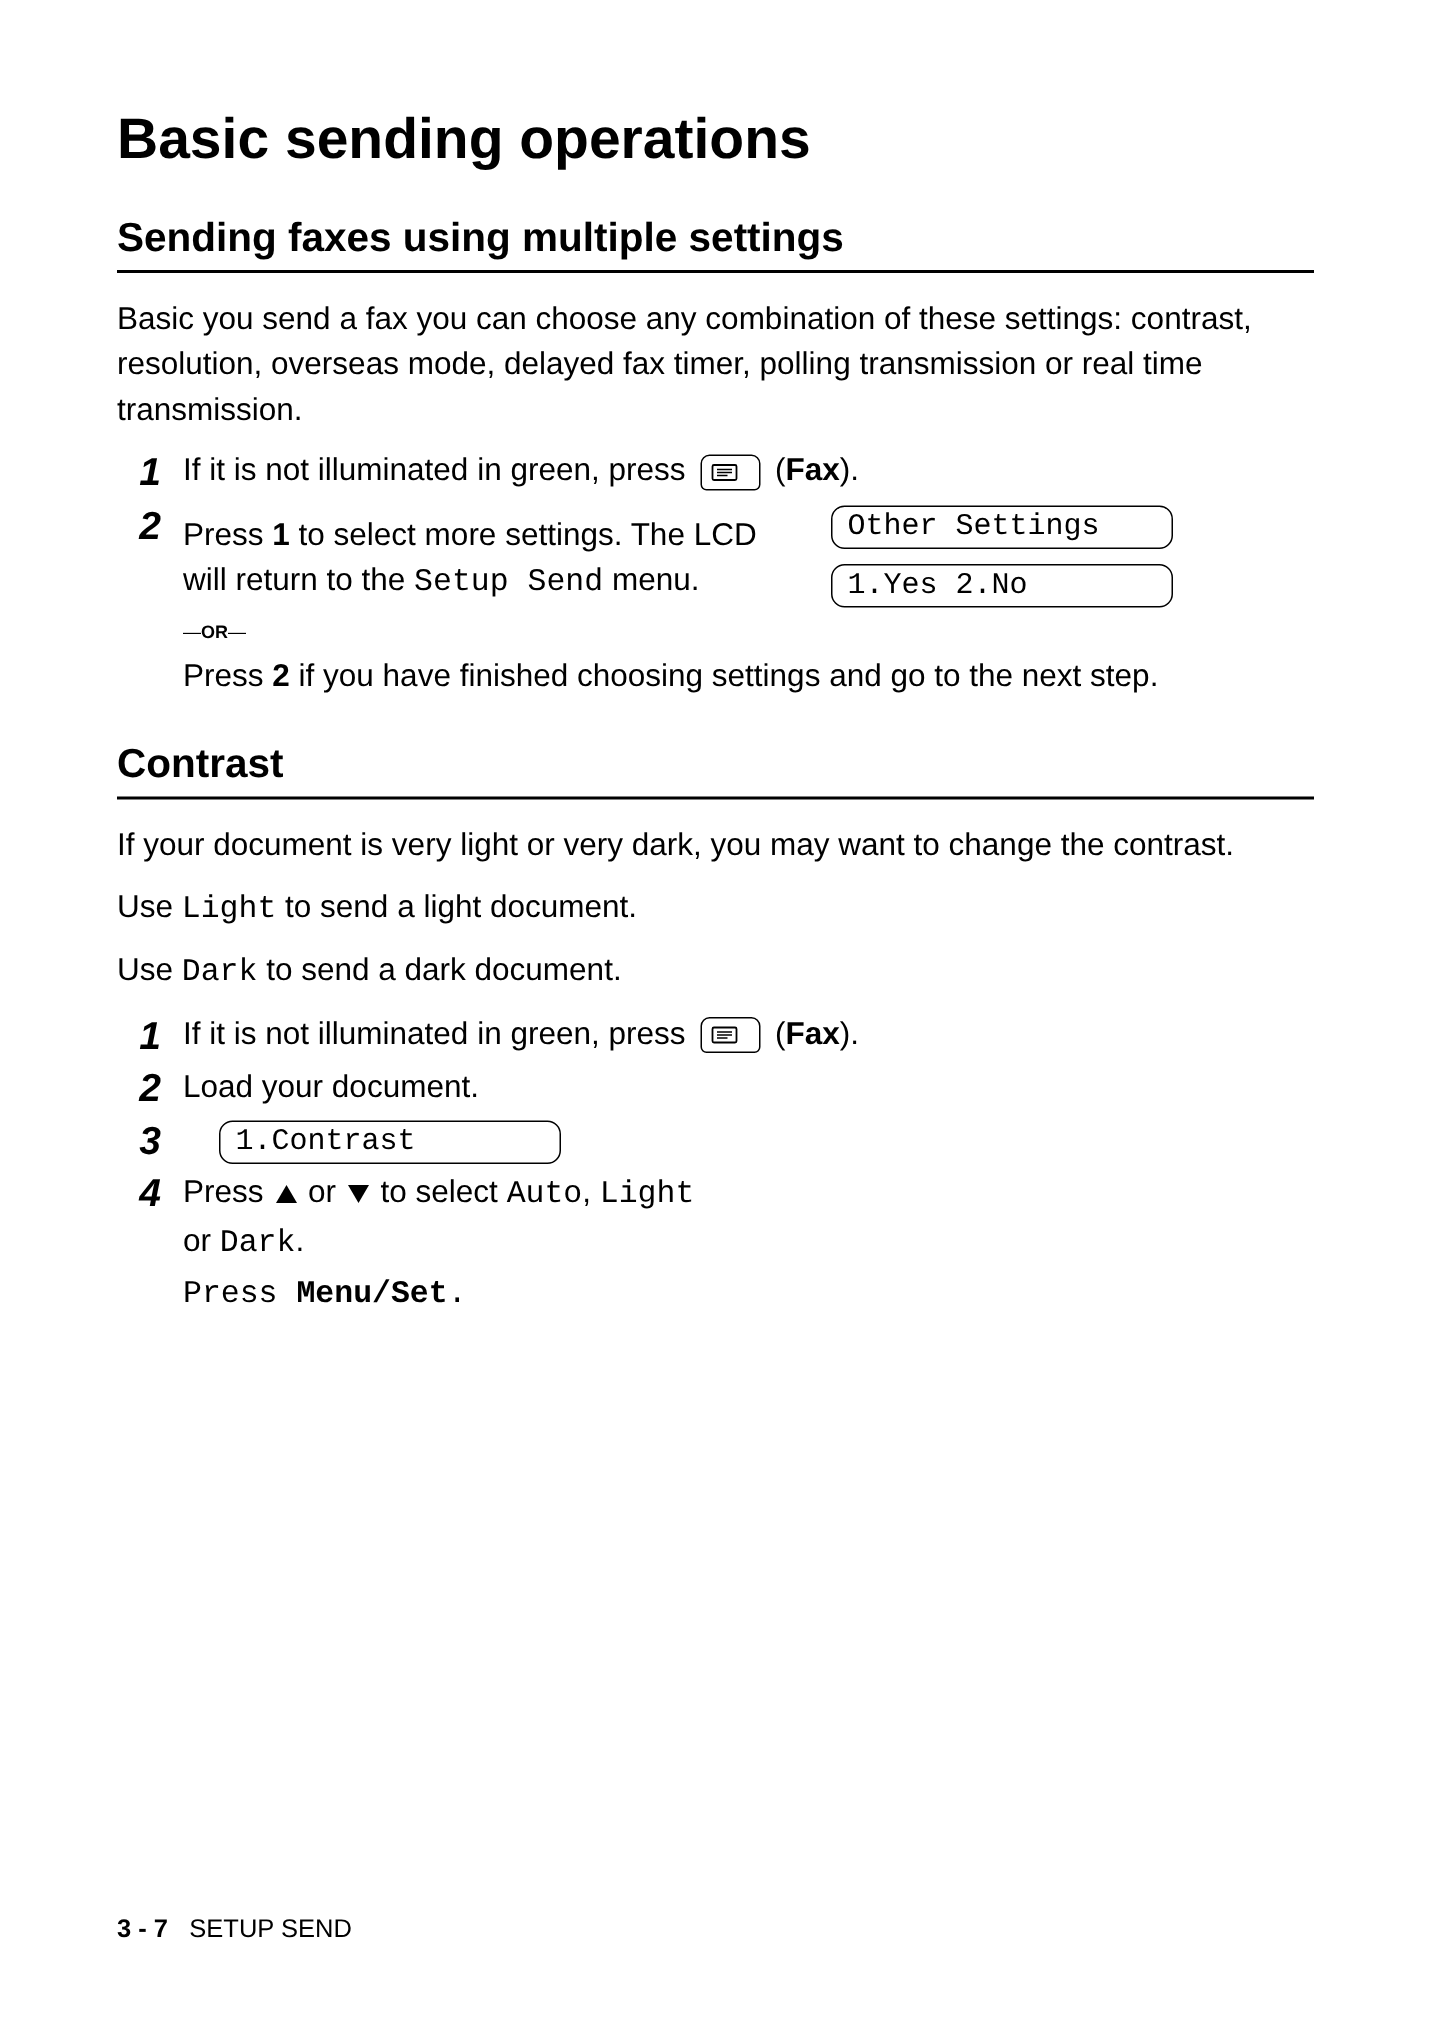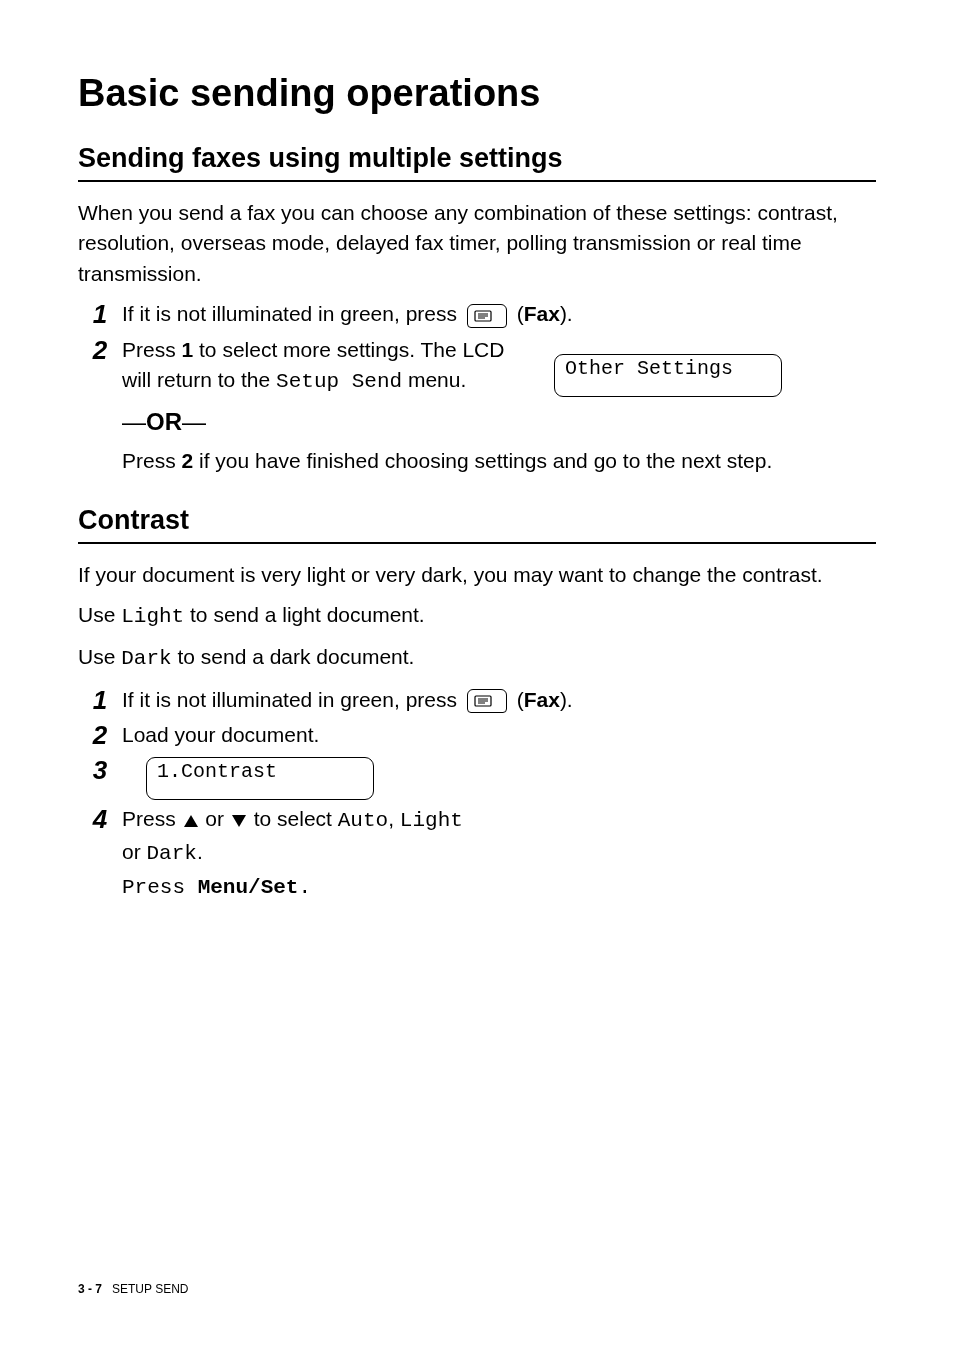--- a/index.html
+++ b/index.html
@@ -70,21 +70,21 @@
     .lcd-stack {
       display: flex;
       flex-direction: column;
       gap: 10px;
       margin-left: 24px;
       margin-top: 2px;
     }
     .lcd {
       border: 1.5px solid #000;
       border-radius: 9px;
-      padding: 2px 10px 16px 10px;
+      padding: 2px 10px 2px 10px;
       font-family: "Courier New", Courier, monospace;
       font-size: 20px;
       white-space: pre;
       min-width: 228px;
     }
     .mono {
       font-family: "Courier New", Courier, monospace;
     }
     .bold { font-weight: bold; }
     .fax-button {
@@ -108,41 +108,41 @@
       border-left: 7px solid transparent;
       border-right: 7px solid transparent;
       border-bottom: 12px solid #000;
     }
     .tri-down {
       border-left: 7px solid transparent;
       border-right: 7px solid transparent;
       border-top: 12px solid #000;
     }
     .or-line {
-      font-size: 24px;
+      font-size: 12px;
       margin: 4px 0 6px 0;
     }
     .footer {
       position: absolute;
       bottom: 56px;
       left: 78px;
-      font-size: 12px;
+      font-size: 17px;
       margin-top: 40px;
     }
     .footer .pg { font-weight: bold; }
   </style>
 </head>
 <body>
 
 <h1 class="main-title">Basic sending operations</h1>
 
 <h2 class="section-title">Sending faxes using multiple settings</h2>
 <hr class="section-rule">
 
-<p class="body-text">When you send a fax you can choose any combination of these settings: contrast, resolution, overseas mode, delayed fax timer, polling transmission or real time transmission.</p>
+<p class="body-text">Basic you send a fax you can choose any combination of these settings: contrast, resolution, overseas mode, delayed fax timer, polling transmission or real time transmission.</p>
 
 <div class="step-list">
 
   <div class="step-item">
     <div class="step-number">1</div>
     <div class="step-body">
       <div>
         <span>If it is not illuminated in green, press </span>
         <span class="fax-button">
           <svg width="24" height="16" viewBox="0 0 24 16">
@@ -158,20 +158,21 @@
   </div>
 
   <div class="step-item">
     <div class="step-number">2</div>
     <div class="step-row">
       <div class="step-body-narrow">
         <span>Press </span><span class="bold">1</span><span> to select more settings. The LCD will return to the </span><span class="mono">Setup Send</span><span> menu.</span>
       </div>
       <div class="lcd-stack">
         <div class="lcd">Other Settings</div>
+        <div class="lcd">1.Yes 2.No</div>
       </div>
     </div>
   </div>
 
   <div class="step-item">
     <div class="step-number"></div>
     <div class="step-body">
       <div class="or-line"><span>—</span><span class="bold">OR</span><span>—</span></div>
       <div>
         <span>Press </span><span class="bold">2</span><span> if you have finished choosing settings and go to the next step.</span>

